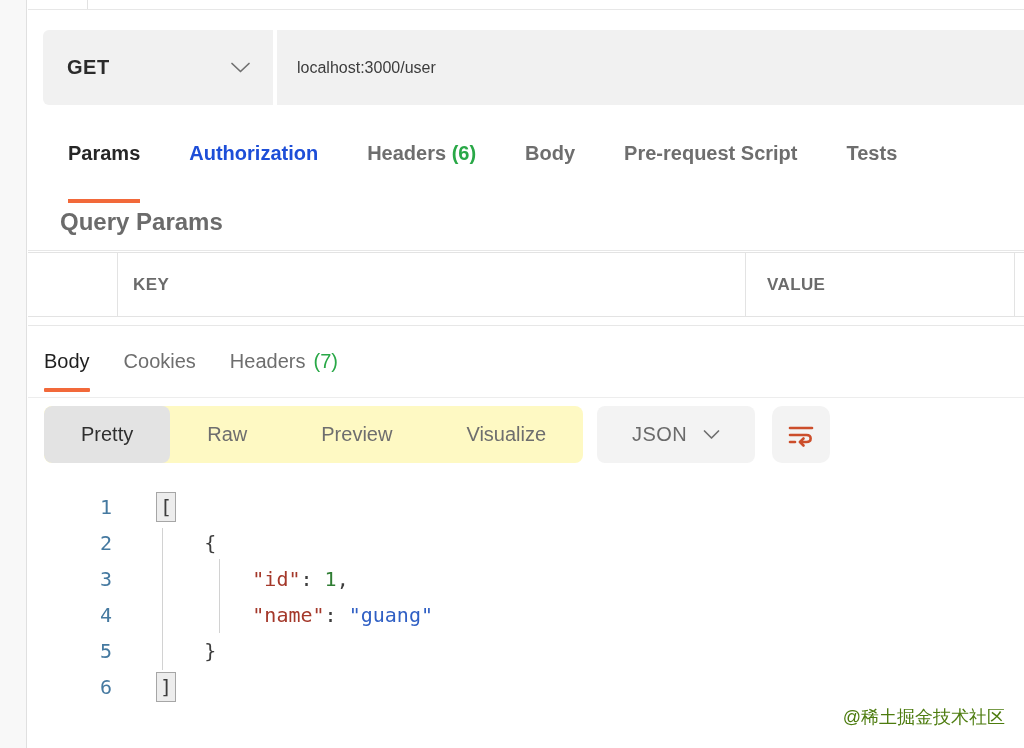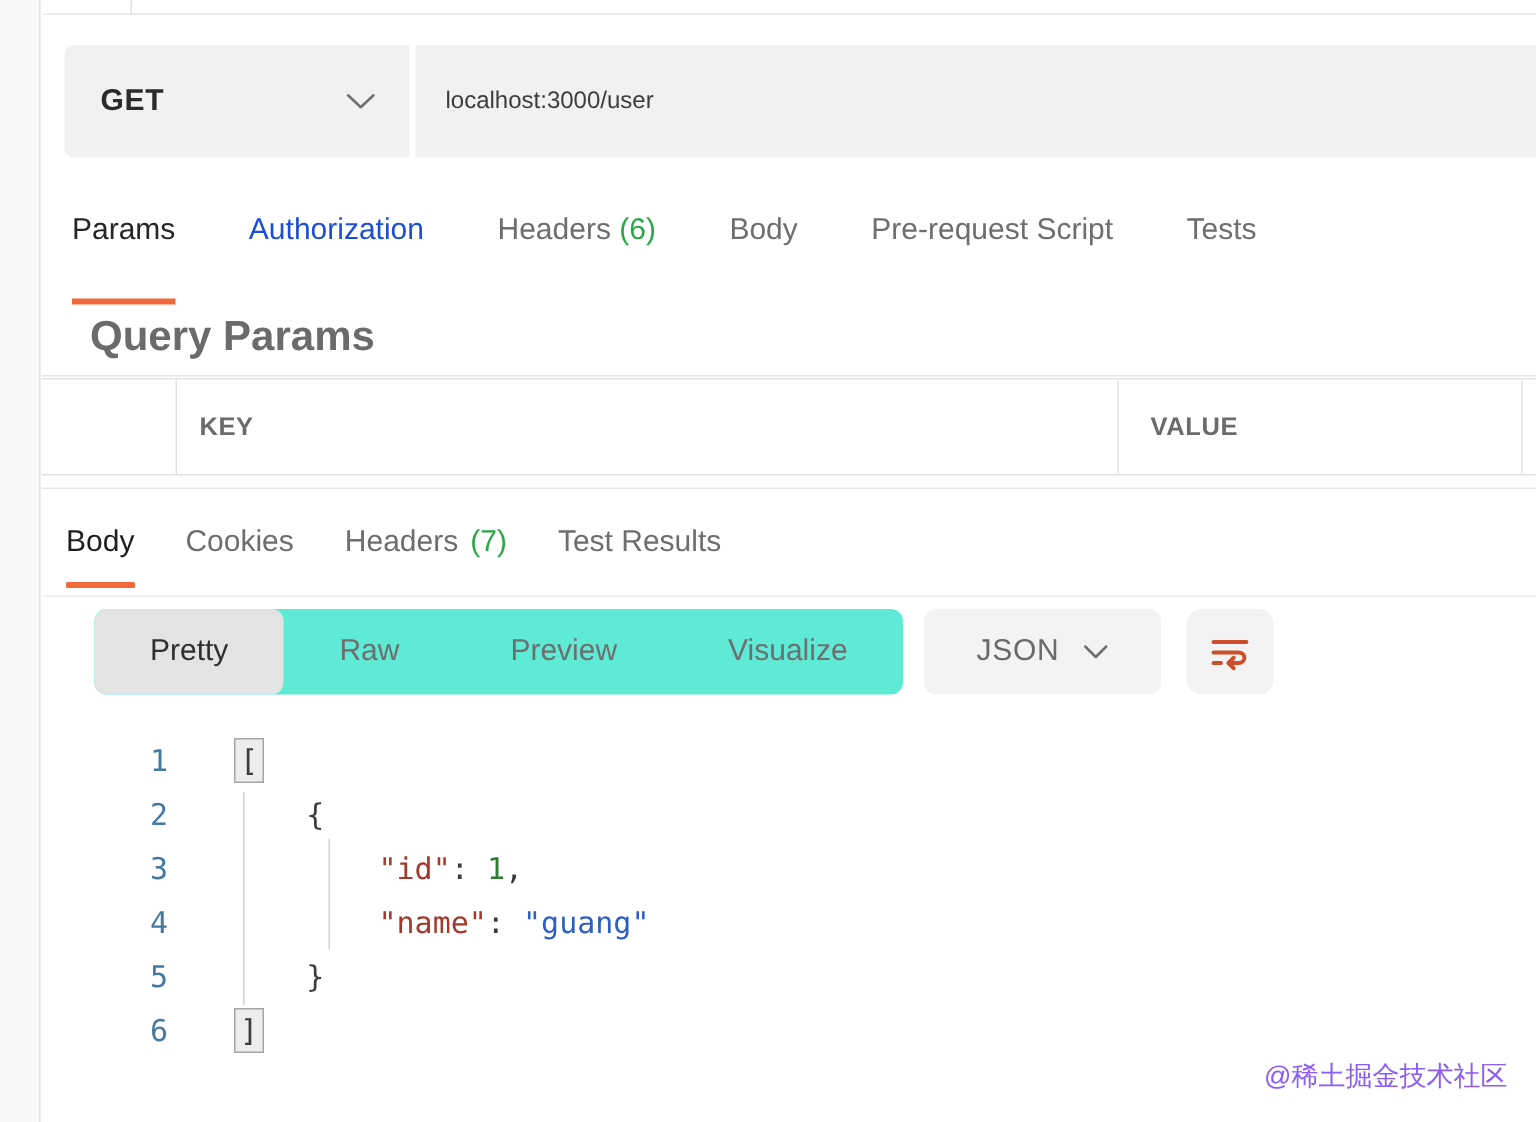--- a/index.html
+++ b/index.html
@@ -17,29 +17,29 @@
   
   .url-row { position: absolute; left: 43px; top: 30px; right: 0; height: 75px; display: flex; }
   .method-box { width: 230px; height: 75px; background: #f1f1f1; border-radius: 6px 0 0 6px;
     display: flex; align-items: center; justify-content: space-between; padding: 0 22px 0 24px; cursor: pointer; gap: 12px; }
   .method-label { font-size: 20px; font-weight: bold; letter-spacing: 0.5px; color: #2b2b2b; }
   .url-box { flex: 1; height: 75px; background: #f1f1f1; margin-left: 4px;
     display: flex; align-items: center; padding-left: 20px; }
   .url-text { font-size: 16px; color: #3c3c3c; }
 
   
-  .req-tabs { position: absolute; left: 48px; top: 142px; display: flex; gap: 49px; }
+  .req-tabs { position: absolute; left: 68px; top: 142px; display: flex; gap: 49px; font-weight: bold; }
   .req-tab { position: relative; font-size: 20px; color: #6e6e6e; cursor: pointer; padding-bottom: 14px; }
   .req-tab.dark { color: #1d4ed8; }
   .req-tab.active { color: #262626; }
   .req-tab.active::after { content: ""; position: absolute; left: 0; right: 0; bottom: -24px;
     height: 4px; background: #f2693a; }
   .count-green { color: #29a847; }
 
-  .section-label { position: absolute; left: 60px; top: 208px; font-size: 28px; font-weight: bold; color: #6b6b6b; }
+  .section-label { position: absolute; left: 60px; top: 208px; font-size: 24px; font-weight: bold; color: #6b6b6b; }
   .panel-bottom { position: absolute; left: 28px; right: 0; top: 250px; height: 1px; background: #e7e7e7; }
 
   
   .params-table { position: absolute; left: 28px; right: 0; top: 252px; height: 65px;
     background: #fff; border-top: 1px solid #e3e3e3; border-bottom: 1px solid #e3e3e3; text-align: right; }
   .params-table .vline { position: absolute; top: 0; bottom: 0; width: 1px; background: #e3e3e3; }
   .col-head { position: absolute; top: 0; height: 100%; display: flex; align-items: center;
     font-size: 17px; font-weight: bold; letter-spacing: 0.4px; color: #6b6b6b; }
 
   
@@ -47,21 +47,21 @@
     border-top: 1px solid #e7e7e7; border-bottom: 1px solid #ededed; }
   .resp-tabs { position: absolute; left: 16px; top: 0; height: 100%; display: flex; gap: 34px; align-items: center; }
   .resp-tab { position: relative; font-size: 20px; color: #6e6e6e; cursor: pointer; height: 100%;
     display: flex; align-items: center; }
   .resp-tab.active { color: #1f1f1f; }
   .resp-tab.active::after { content: ""; position: absolute; left: 0; right: 0; bottom: 5px;
     height: 4px; background: #f2693a; border-radius: 1px; }
 
   
   .resp-toolbar { position: absolute; left: 44px; top: 406px; right: 0; height: 57px; display: flex; }
-  .seg-control { display: flex; background: #5eead4; border-radius: 8px; overflow: hidden; height: 57px; margin-left: 19px; }
+  .seg-control { display: flex; background: #fef9c3; border-radius: 8px; overflow: hidden; height: 57px; }
   .seg { display: flex; align-items: center; padding: 0 37px; font-size: 20px; color: #6e6e6e; cursor: pointer; }
   .seg.active { background: #e3e3e3; border-radius: 8px; color: #2f2f2f; }
   .format-btn { margin-left: 14px; width: 158px; height: 57px; background: #f3f3f3; border-radius: 8px;
     display: flex; align-items: center; justify-content: center; gap: 16px; cursor: pointer; }
   .format-label { font-size: 20px; color: #6a6a6a; letter-spacing: 0.5px; }
   .wrap-btn { margin-left: 17px; width: 58px; height: 57px; background: #f3f3f3; border-radius: 10px;
     display: flex; align-items: center; justify-content: center; cursor: pointer; }
 
   
   .code-area { position: absolute; left: 28px; top: 489px; right: 0; bottom: 0;
@@ -72,21 +72,21 @@
   .tk-punct { color: #3d3d3d; }
   .tk-key { color: #a4382a; }
   .tk-num { color: #2f7d33; }
   .tk-str { color: #2f5fc4; }
   .bracket-box { display: inline-block; background: #ededed; border: 1px solid #a6a6a6;
     padding: 0 3px; line-height: 28px; }
   .indent-guide { position: absolute; width: 1px; background: #d2d2d2; }
   .guide-1 { left: 134px; top: 39px; height: 142px; }
   .guide-2 { left: 191px; top: 70px; height: 74px; }
 
-  .watermark { position: absolute; right: 19px; bottom: 19px; font-size: 18px; color: #8b5cf6; }
+  .watermark { position: absolute; right: 19px; bottom: 19px; font-size: 18px; color: #4d7c0f; }
 
   svg { display: block; }
 </style>
 </head>
 <body>
 
 <div class="top-border"></div>
 <div class="top-tab-divider"></div>
 <div class="left-rail"></div>
 
@@ -141,23 +141,20 @@
   <div class="resp-tabs">
     <div class="resp-tab active">
       <span>Body</span>
     </div>
     <div class="resp-tab">
       <span>Cookies</span>
     </div>
     <div class="resp-tab">
       <span>Headers</span>
       <span class="count-green" style="margin-left:8px">(7)</span>
-    </div>
-    <div class="resp-tab">
-      <span>Test Results</span>
     </div>
   </div>
 </div>
 
 <div class="resp-toolbar">
   <div class="seg-control">
     <div class="seg active">Pretty</div>
     <div class="seg">Raw</div>
     <div class="seg">Preview</div>
     <div class="seg">Visualize</div>

